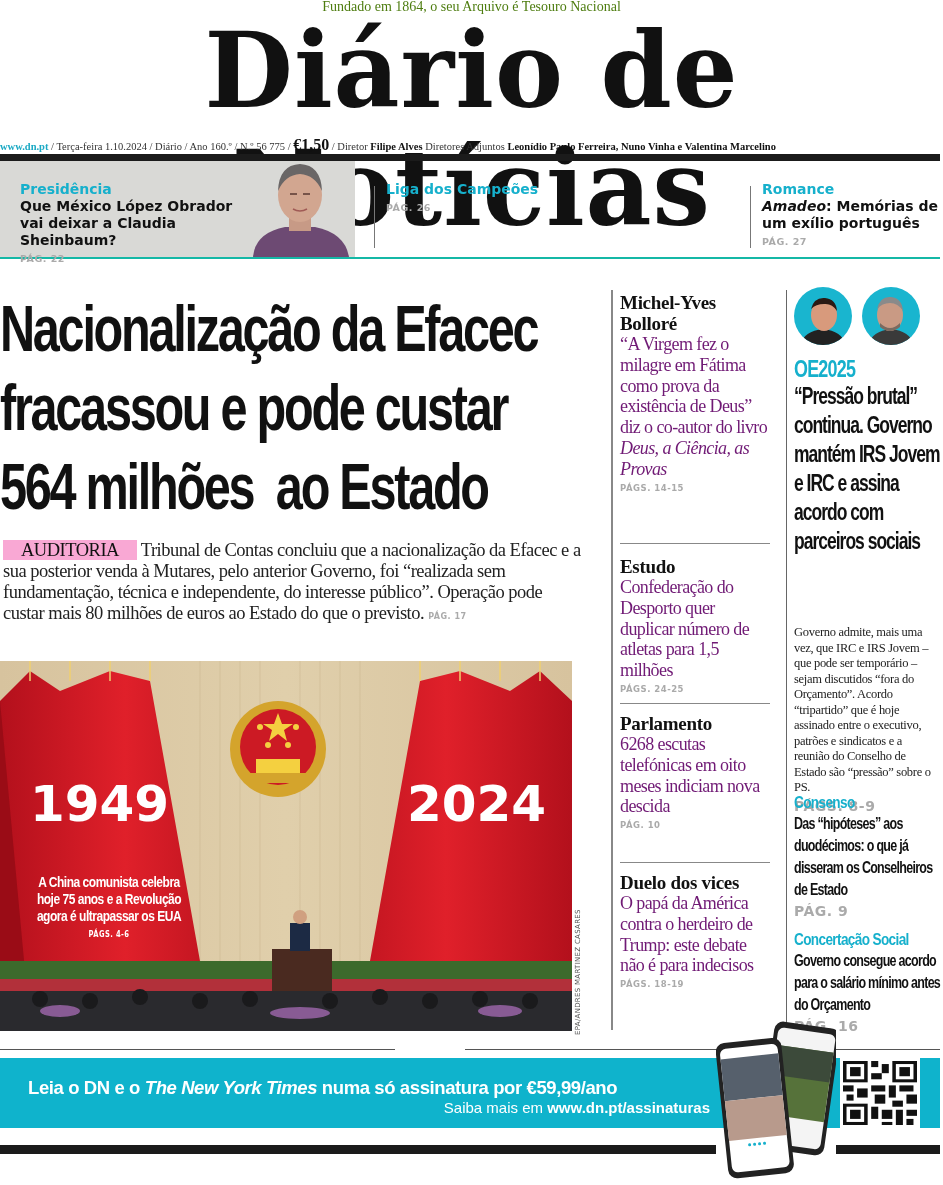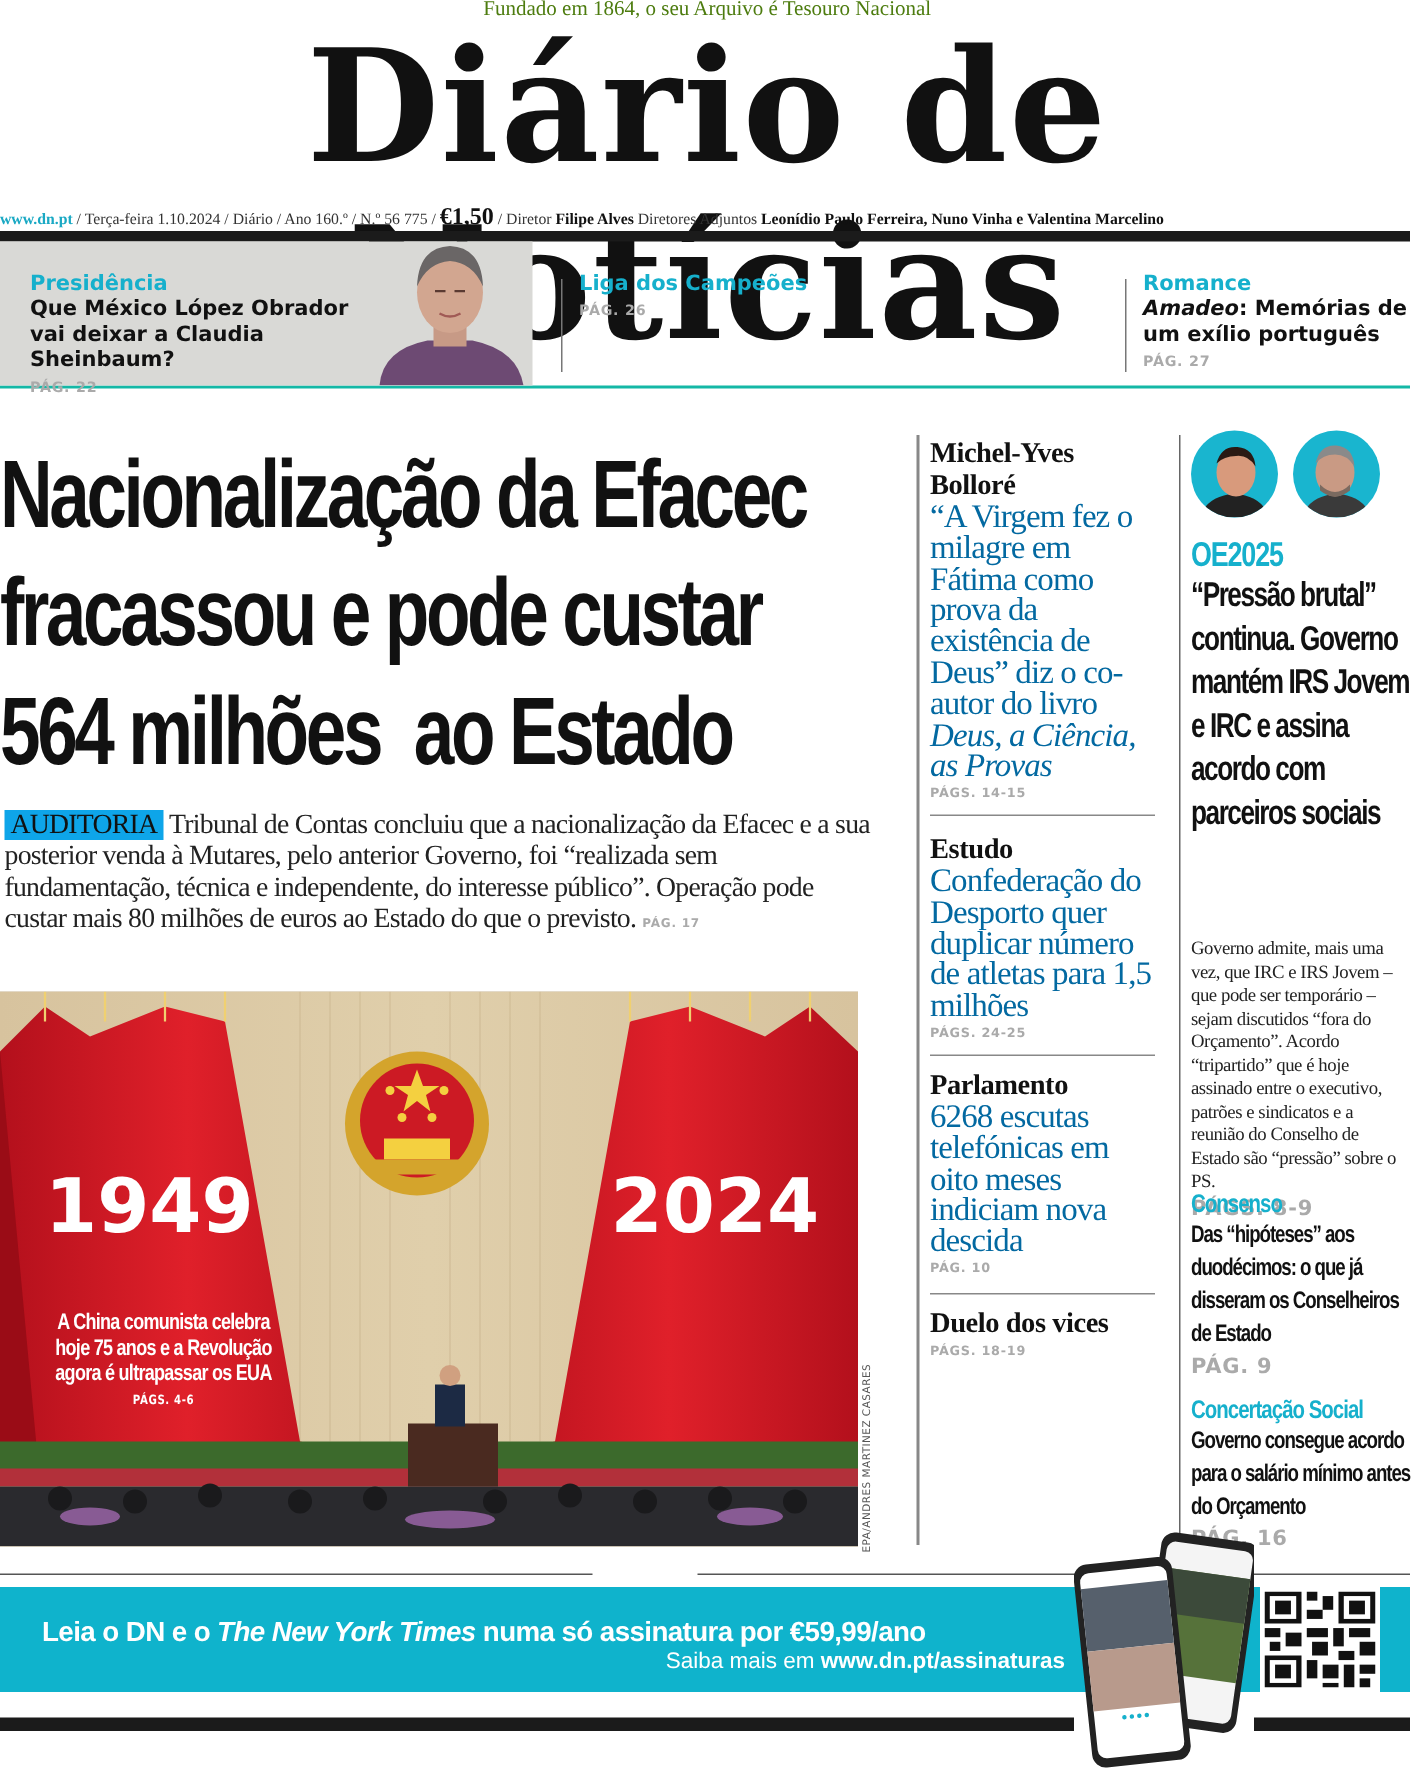--- a/index.html
+++ b/index.html
@@ -15,30 +15,30 @@
   .teasers { top: 161px; left: 0; width: 940px; height: 98px; border-bottom: 2px solid #14b8a6; }
   .teaser-gray { left: 0; top: 0; width: 355px; height: 96px; background: #d9d9d6; }
   .sheinbaum { left: 245px; top: 0; width: 110px; height: 96px; overflow: hidden; }
   .teaser .kicker { font-family: "DejaVu Sans", sans-serif; font-weight: bold; color: #16b0cc; font-size: 14px; line-height: 17px; }
   .teaser .head { font-family: "DejaVu Sans", sans-serif; font-weight: bold; font-size: 14px; line-height: 17px; color: #111; }
   .teaser .head i { font-style: italic; }
   .teaser .pag { font-family: "DejaVu Sans", sans-serif; font-weight: bold; color: #aaa; font-size: 9.5px; margin-top: 4px; letter-spacing: 0.5px; }
   .vrule { width: 1px; background: #777; }
   .main-headline { top: 290px; left: 0; width: 590px; font-family: "Liberation Sans", sans-serif; font-weight: bold; font-size: 64px; line-height: 79px; letter-spacing: -3px; transform: scaleX(0.76); transform-origin: left top; width: 780px; color: #111; }
   .lede { top: 540px; left: 3px; width: 580px; font-family: "Liberation Serif", serif; font-size: 18.5px; line-height: 21px; color: #222; letter-spacing: -0.5px; }
-  .lede .tag { background: #0ea5e9; color: #111; padding: 0 4px; font-weight: normal; }
+  .lede .tag { background: #f9a8d4; color: #111; padding: 0 18px; font-weight: normal; }
   .lede .pag { font-family: "DejaVu Sans", sans-serif; font-weight: bold; color: #aaa; font-size: 8px; letter-spacing: 0.5px; }
   .photo { top: 661px; left: 0; width: 572px; height: 370px; overflow: hidden; background: #c8b89a; }
   .photo-caption { top: 873px; left: 14px; width: 190px; text-align: center; color: #fff; font-family: "Liberation Sans", sans-serif; font-size: 15px; line-height: 17px; font-weight: bold; letter-spacing: -0.6px; transform: scaleX(0.8); transform-origin: center top; }
   .photo-caption .pag { font-family: "DejaVu Sans", sans-serif; font-size: 8.5px; font-weight: bold; margin-top: 2px; letter-spacing: 0.5px; }
   .credit { top: 920px; left: 574px; width: 12px; height: 115px; writing-mode: vertical-rl; transform: rotate(180deg); font-family: "DejaVu Sans", sans-serif; font-size: 7px; color: #555; letter-spacing: 0.3px; white-space: nowrap; }
   .midcol { top: 290px; left: 611px; width: 2px; height: 740px; background: #888; }
   .story-m { left: 620px; width: 152px; }
   .story-m .k { font-family: "Liberation Serif", serif; font-weight: bold; font-size: 19px; line-height: 21px; color: #111; letter-spacing: -0.3px; }
-  .story-m .t { font-family: "Liberation Serif", serif; font-size: 22px; line-height: 20.8px; color: #0369a1; letter-spacing: -0.6px; }
+  .story-m .t { font-family: "Liberation Serif", serif; font-size: 18px; line-height: 20.8px; color: #701a75; letter-spacing: -0.6px; }
   .story-m .pag { font-family: "DejaVu Sans", sans-serif; font-weight: bold; color: #aaa; font-size: 8.5px; margin-top: 3px; letter-spacing: 0.5px; }
   .hr-m { left: 620px; width: 150px; height: 1px; background: #888; }
   .rightcol-rule { top: 290px; left: 786px; width: 1px; height: 745px; background: #666; }
   .right { left: 794px; width: 146px; }
   .avatar { width: 58px; height: 58px; border-radius: 50%; background: #19b5cf; overflow: hidden; display: inline-block; }
   .oe-kicker { font-family: "Liberation Sans", sans-serif; font-weight: bold; color: #16b0cc; font-size: 23px; line-height: 26px; letter-spacing: -1px; transform: scaleX(0.78); transform-origin: left top; }
   .oe-head { font-family: "Liberation Sans", sans-serif; font-weight: bold; font-size: 23px; line-height: 29px; letter-spacing: -1.3px; color: #111; transform: scaleX(0.76); transform-origin: left top; width: 195px; }
   .oe-body { font-family: "Liberation Serif", serif; font-size: 12.5px; line-height: 15.5px; color: #222; letter-spacing: -0.3px; }
   .right .pag { font-family: "DejaVu Sans", sans-serif; font-weight: bold; color: #aaa; font-size: 14px; margin-top: 2px; letter-spacing: 0.5px; }
   .r-kicker { font-family: "Liberation Sans", sans-serif; font-weight: bold; color: #16b0cc; font-size: 17px; line-height: 20px; letter-spacing: -0.8px; transform: scaleX(0.8); transform-origin: left top; width: 190px; }
@@ -193,20 +193,21 @@
 </div>
 <div class="abs hr-m" style="top:703px;"></div>
 <div class="abs story-m" style="top:713px;">
   <div class="k">Parlamento</div>
   <div class="t">6268 escutas telefónicas em oito meses indiciam nova descida</div>
   <div class="pag">PÁG. 10</div>
 </div>
 <div class="abs hr-m" style="top:862px;"></div>
 <div class="abs story-m" style="top:872px;">
   <div class="k">Duelo dos vices</div>
+  <div class="t">O papá da América contra o herdeiro de Trump: este debate não é para indecisos</div>
   <div class="pag">PÁGS. 18-19</div>
 </div>
 
 <div class="abs rightcol-rule"></div>
 <div class="abs right" style="top:287px;">
   <span class="avatar">
     <svg width="58" height="58" viewBox="0 0 58 58">
         <path d="M6 58 Q10 44 29 42 Q48 44 52 58 Z" fill="#222"></path>
         <ellipse cx="30" cy="28" rx="13" ry="16" fill="#d89a7c"></ellipse>
         <path d="M17 22 Q20 10 31 11 Q42 12 43 24 Q38 16 30 17 Q22 17 17 22 Z" fill="#2a1a14"></path>

